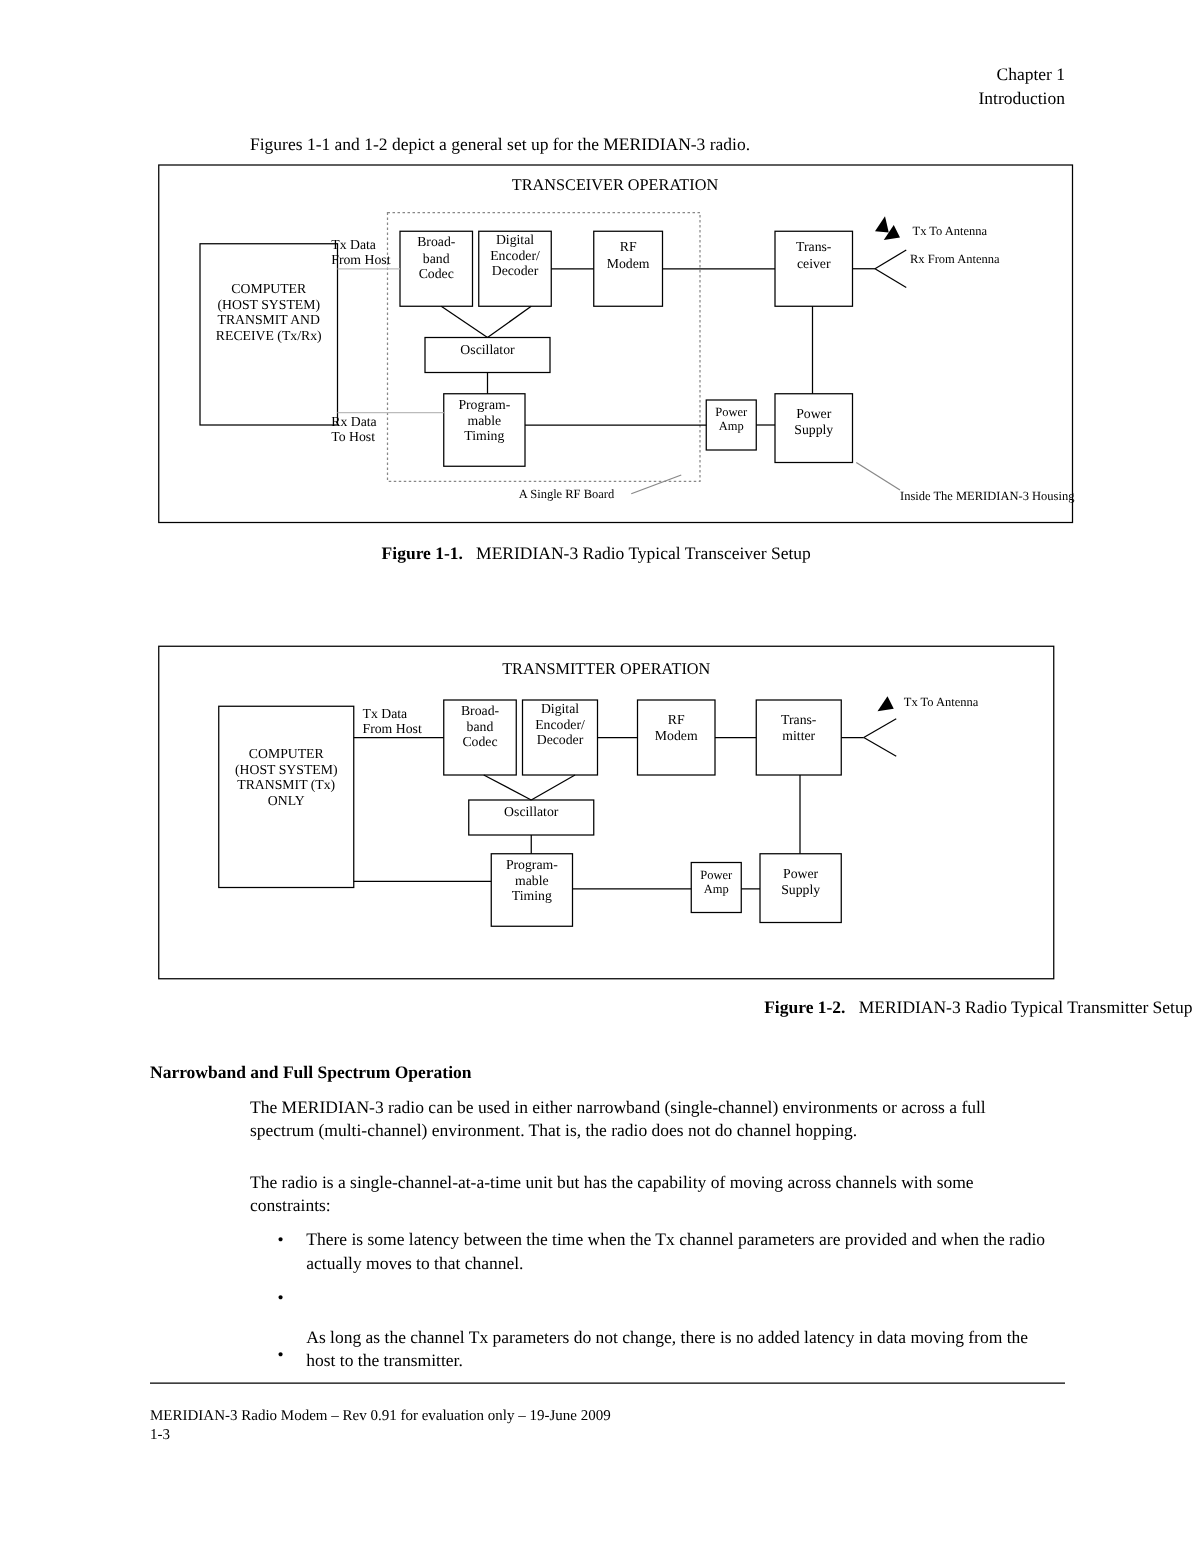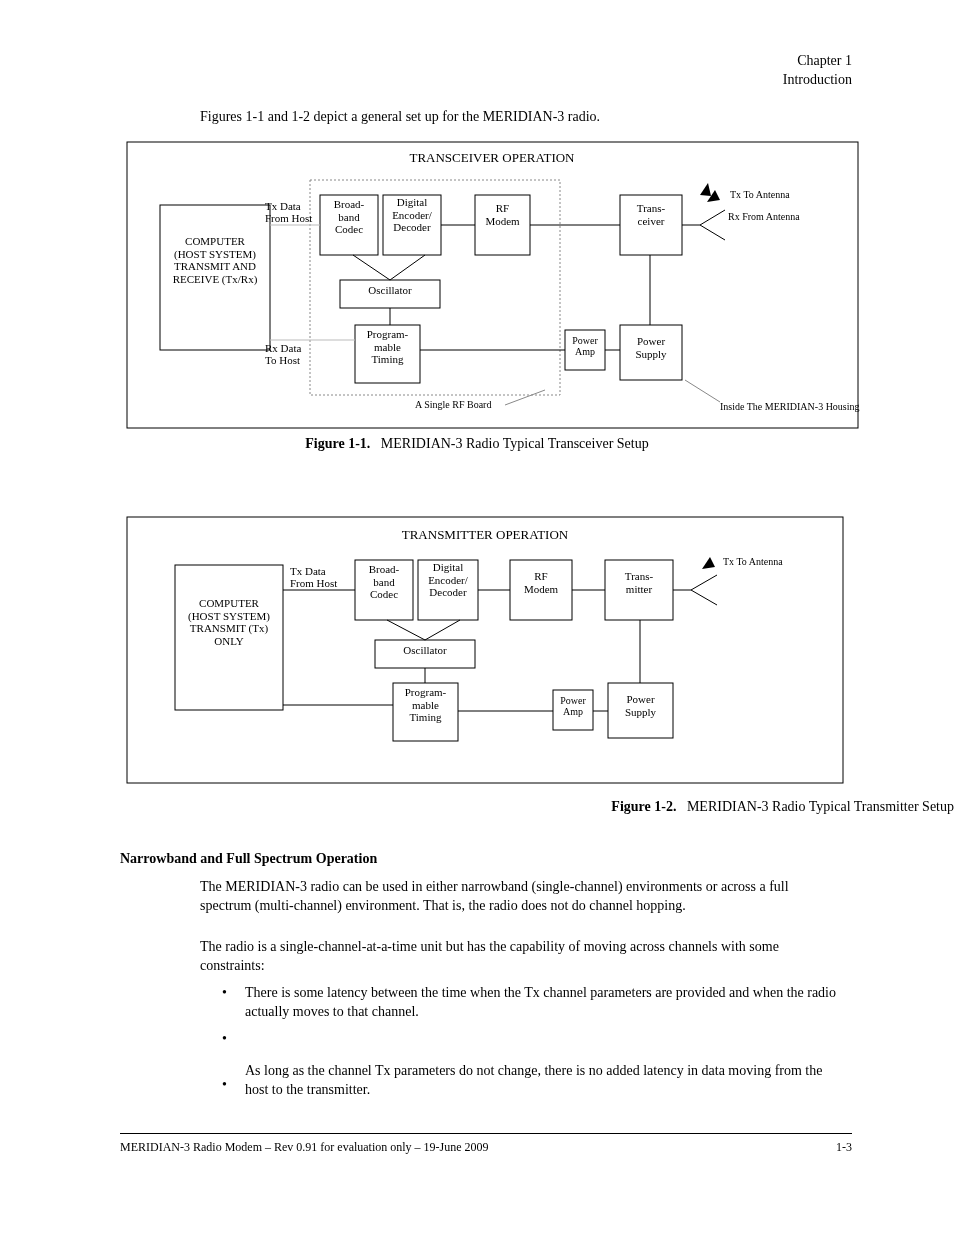--- a/index.html
+++ b/index.html
@@ -44,36 +44,37 @@
   }
   .footer {
     position: absolute;
     left: 120px;
     right: 100px;
     bottom: 80px;
     border-top: 1px solid #000;
     display: flex;
     justify-content: space-between;
     font-size: 12px;
-    padding-top: 6px;
+    padding-top: 18px;
+    flex-direction: column;
   }
 </style>
 </head>
 <body>
 
 <div class="page">
 
   <div class="body-text" style="right:100px; top:52px; text-align:right;">
     <span>Chapter 1</span><br>
     <span>Introduction</span>
   </div>
 
   <div class="body-text" style="left:200px; right:110px; top:108px;">Figures 1-1 and 1-2 depict a general set up for the MERIDIAN-3 radio.</div>
 
-  <div class="fig-region" style="left:125px; top:140px; width:735px; height:290px;">
+  <div class="fig-region" style="left:125px; top:130px; width:735px; height:290px;">
     <svg width="735" height="290" viewBox="0 0 735 290">
 
       <rect x="2" y="2" width="731" height="286" fill="none" stroke="#000" stroke-width="1"></rect>
 
       <text x="367" y="22" text-anchor="middle" font-size="13" font-family="Times New Roman">TRANSCEIVER OPERATION</text>
 
       <rect x="185" y="40" width="250" height="215" fill="none" stroke="#888" stroke-dasharray="2,2"></rect>
 
       <rect x="35" y="65" width="110" height="145" fill="none" stroke="#000"></rect>
       <foreignObject x="35" y="95" width="110" height="110">

